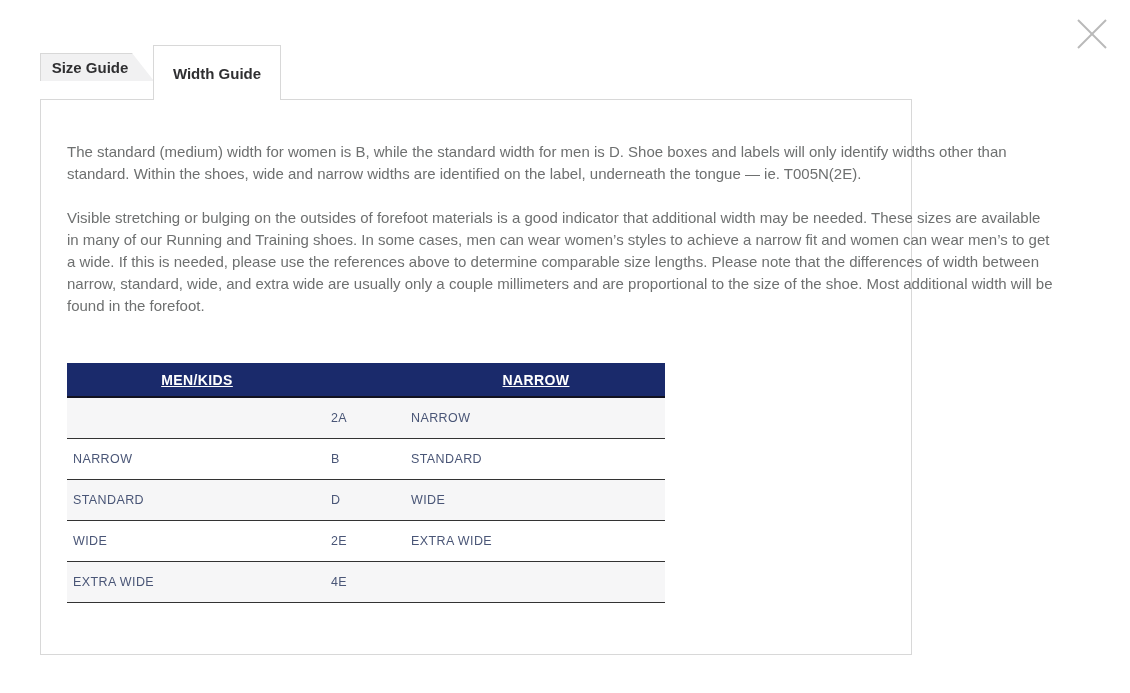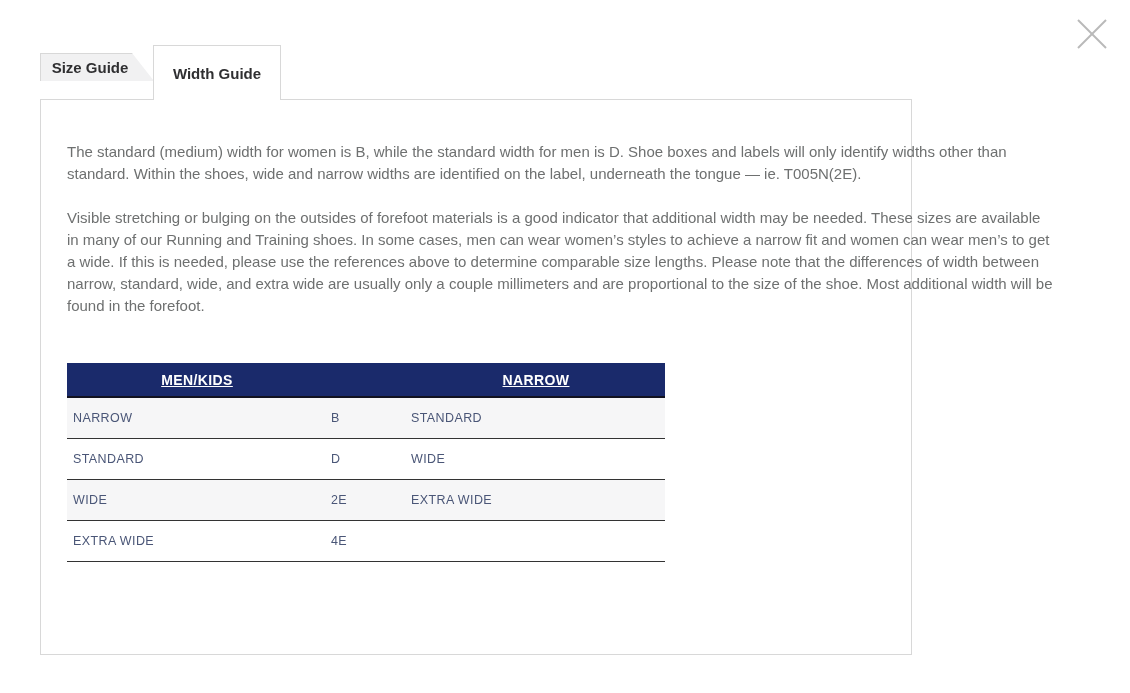--- a/index.html
+++ b/index.html
@@ -82,20 +82,25 @@
     </colgroup>
     <thead>
       <tr>
         <th>MEN/KIDS</th>
         <th></th>
         <th>NARROW</th>
       </tr>
     </thead>
     <tbody>
       <tr>
+        <td></td>
+        <td>2A</td>
+        <td>NARROW</td>
+      </tr>
+      <tr>
         <td>NARROW</td>
         <td>B</td>
         <td>STANDARD</td>
       </tr>
       <tr>
         <td>STANDARD</td>
         <td>D</td>
         <td>WIDE</td>
       </tr>
       <tr>

